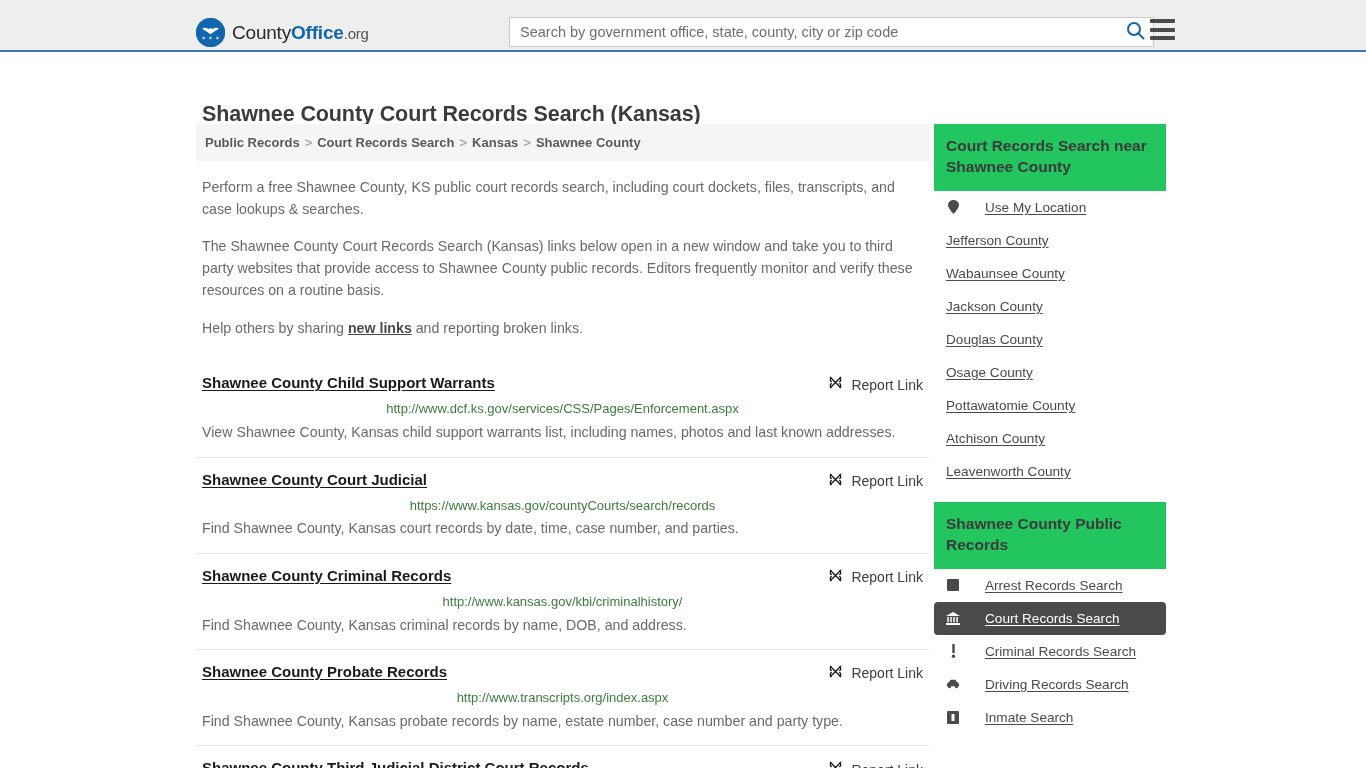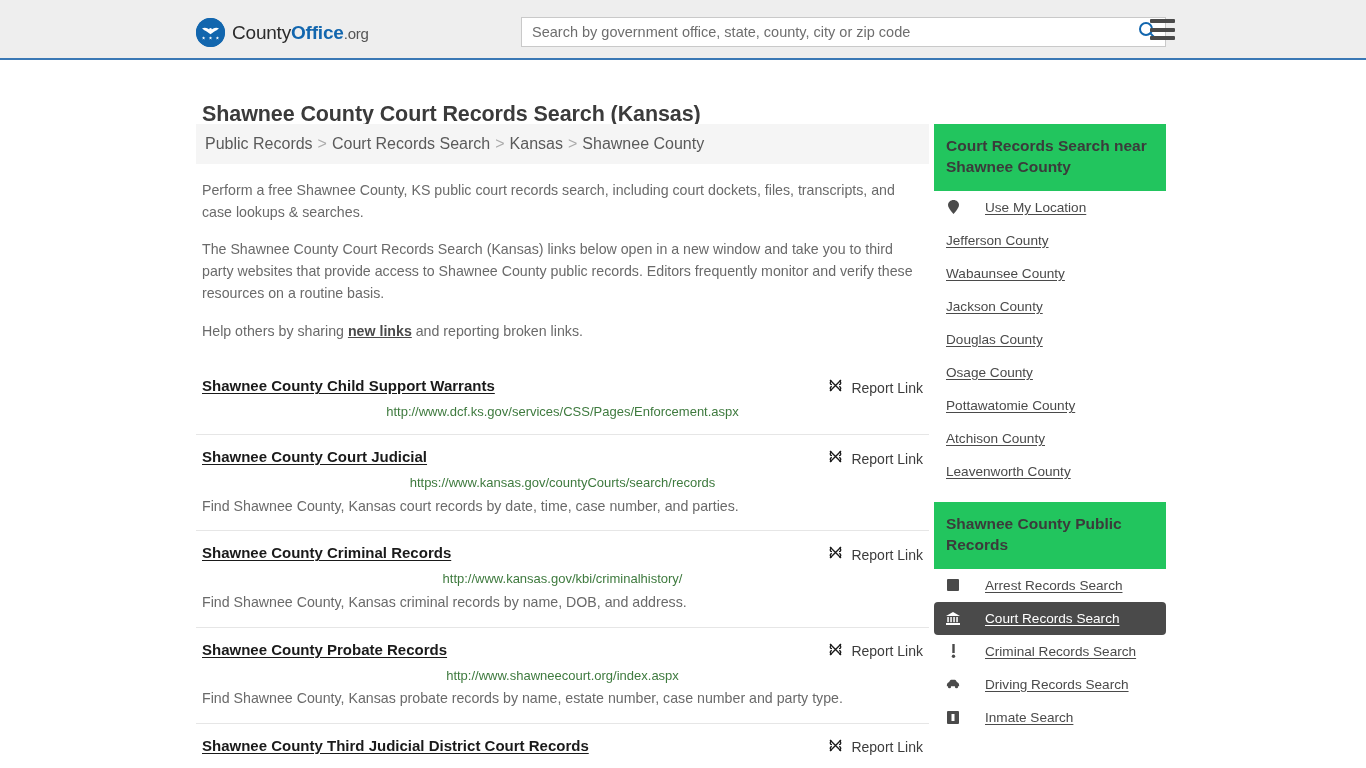--- a/index.html
+++ b/index.html
@@ -7,21 +7,21 @@
     margin: 0; padding: 0;
     width: 1366px; height: 768px;
     overflow: hidden;
     background: #ffffff;
     font-family: "Liberation Sans", sans-serif;
     color: #333333;
   }
 
   
   .site-header {
-    height: 60px;
+    height: 52px;
     background: #eeeeee;
     border-bottom: 2px solid #3a78b5;
     display: flex;
     align-items: center;
     position: relative;
   }
   .brand {
     display: flex;
     align-items: center;
     position: absolute;
@@ -45,21 +45,21 @@
     color: #2b2b2b;
     font-family: "Liberation Sans", sans-serif;
     white-space: nowrap;
   }
   .brand-text .b-blue { color: #1266ae; font-weight: bold; }
   .brand-text .b-dark { color: #2b2b2b; }
   .brand-text .b-org { color: #555; font-size: 15px; }
 
   .search-wrap {
     position: absolute;
-    left: 521px;
+    left: 509px;
     top: 17px;
     width: 645px;
     height: 30px;
     background: #ffffff;
     border: 1px solid #c9c9c9;
     display: flex;
     align-items: center;
   }
   .search-input {
     flex: 1 1 auto;
@@ -115,22 +115,23 @@
     display: flex;
     align-items: flex-start;
   }
   .main-col { width: 733px; flex: 0 0 733px; }
   .side-col { width: 232px; flex: 0 0 232px; margin-left: 5px; }
 
   
   .breadcrumb {
     background: #f5f5f5;
     padding: 11px 9px 11px 9px;
-    font-size: 16px;
+    font-size: 13px;
     color: #5a5a5a;
+    font-weight: bold;
   }
   .breadcrumb a {
     color: #5a5a5a;
     text-decoration: none;
   }
   .breadcrumb .sep { color: #aaaaaa; margin: 0 5px; }
   .breadcrumb .current { color: #5a5a5a; }
 
   
   .intro {
@@ -298,20 +299,21 @@
             <span>
               <svg width="17" height="17" viewBox="0 0 17 17">
                 <path d="M3 3 L14 14 M14 3 L3 14" stroke="#1a1a1a" stroke-width="1.4" fill="none"></path>
                 <path d="M5 4.2 C2.6 4.2 2.6 7.6 5 7.6 M12 4.2 C14.4 4.2 14.4 7.6 12 7.6 M5 9.6 C2.6 9.6 2.6 13 5 13 M12 9.6 C14.4 9.6 14.4 13 12 13" stroke="#1a1a1a" stroke-width="1.3" fill="none"></path>
               </svg>
             </span>
             <span class="report-link-label">Report Link</span>
           </span>
         </div>
         <a class="result-url">http://www.dcf.ks.gov/services/CSS/Pages/Enforcement.aspx</a>
+        <div class="result-desc">View Shawnee County, Kansas child support warrants list, including names, photos and last known addresses.</div>
       </div>
 
       <div class="result">
         <div class="result-head">
           <a class="result-title">Shawnee County Court Judicial</a>
           <span class="report-link">
             <span>
               <svg width="17" height="17" viewBox="0 0 17 17">
                 <path d="M3 3 L14 14 M14 3 L3 14" stroke="#1a1a1a" stroke-width="1.4" fill="none"></path>
                 <path d="M5 4.2 C2.6 4.2 2.6 7.6 5 7.6 M12 4.2 C14.4 4.2 14.4 7.6 12 7.6 M5 9.6 C2.6 9.6 2.6 13 5 13 M12 9.6 C14.4 9.6 14.4 13 12 13" stroke="#1a1a1a" stroke-width="1.3" fill="none"></path>
@@ -347,21 +349,21 @@
           <span class="report-link">
             <span>
               <svg width="17" height="17" viewBox="0 0 17 17">
                 <path d="M3 3 L14 14 M14 3 L3 14" stroke="#1a1a1a" stroke-width="1.4" fill="none"></path>
                 <path d="M5 4.2 C2.6 4.2 2.6 7.6 5 7.6 M12 4.2 C14.4 4.2 14.4 7.6 12 7.6 M5 9.6 C2.6 9.6 2.6 13 5 13 M12 9.6 C14.4 9.6 14.4 13 12 13" stroke="#1a1a1a" stroke-width="1.3" fill="none"></path>
               </svg>
             </span>
             <span class="report-link-label">Report Link</span>
           </span>
         </div>
-        <a class="result-url">http://www.shawneecourt.org/index.aspx</a>
+        <a class="result-url">http://www.transcripts.org/index.aspx</a>
         <div class="result-desc">Find Shawnee County, Kansas probate records by name, estate number, case number and party type.</div>
       </div>
 
       <div class="result">
         <div class="result-head">
           <a class="result-title">Shawnee County Third Judicial District Court Records</a>
           <span class="report-link">
             <span>
               <svg width="17" height="17" viewBox="0 0 17 17">
                 <path d="M3 3 L14 14 M14 3 L3 14" stroke="#1a1a1a" stroke-width="1.4" fill="none"></path>

